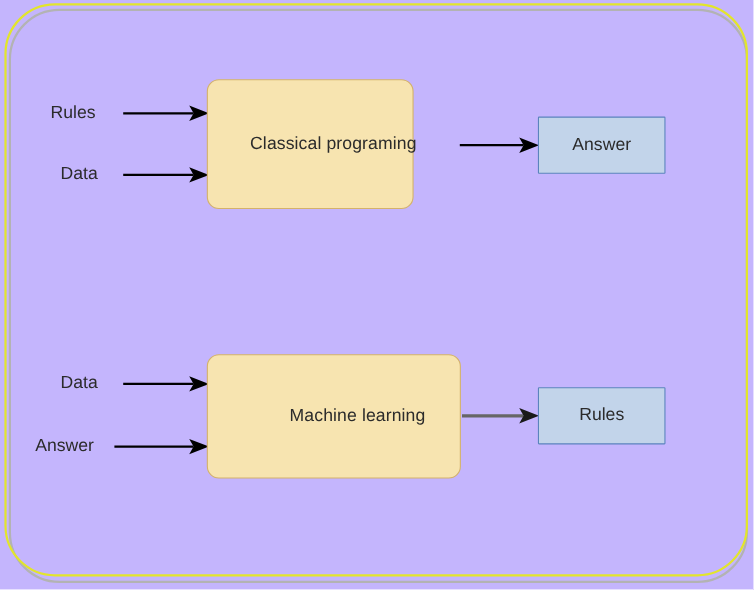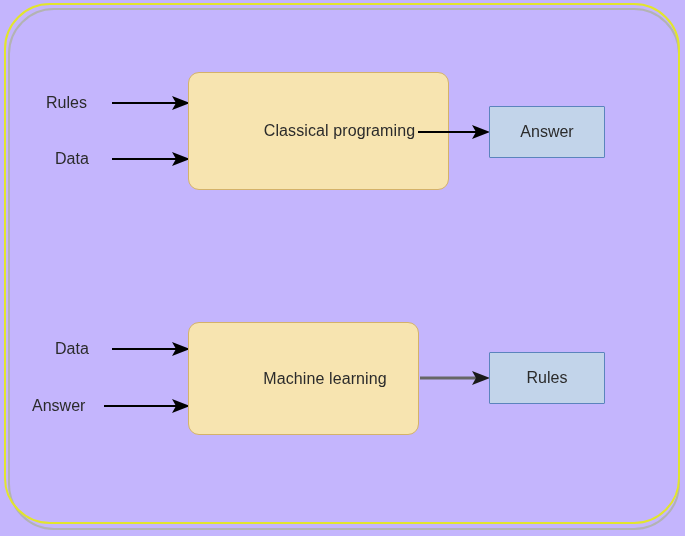--- a/index.html
+++ b/index.html
@@ -58,21 +58,21 @@
     align-items: center;
     justify-content: center;
   }
   .proc-box .box-label {
     font-size: 16px;
     color: #2b2b2b;
     letter-spacing: 0.1px;
     white-space: nowrap;
   }
 
-  #box-classical { left: 188px; top: 72px;  width: 261px; height: 118px; padding-left: 42px; }
+  #box-classical { left: 188px; top: 72px;  width: 188px; height: 118px; padding-left: 42px; }
   #box-ml        { left: 188px; top: 322px; width: 231px; height: 113px; padding-left: 43px; }
 
   
   .out-box {
     position: absolute;
     box-sizing: border-box;
     background: #c2d4ea;
     border: 1px solid #5b84bd;
     border-radius: 1px;
     display: flex;

